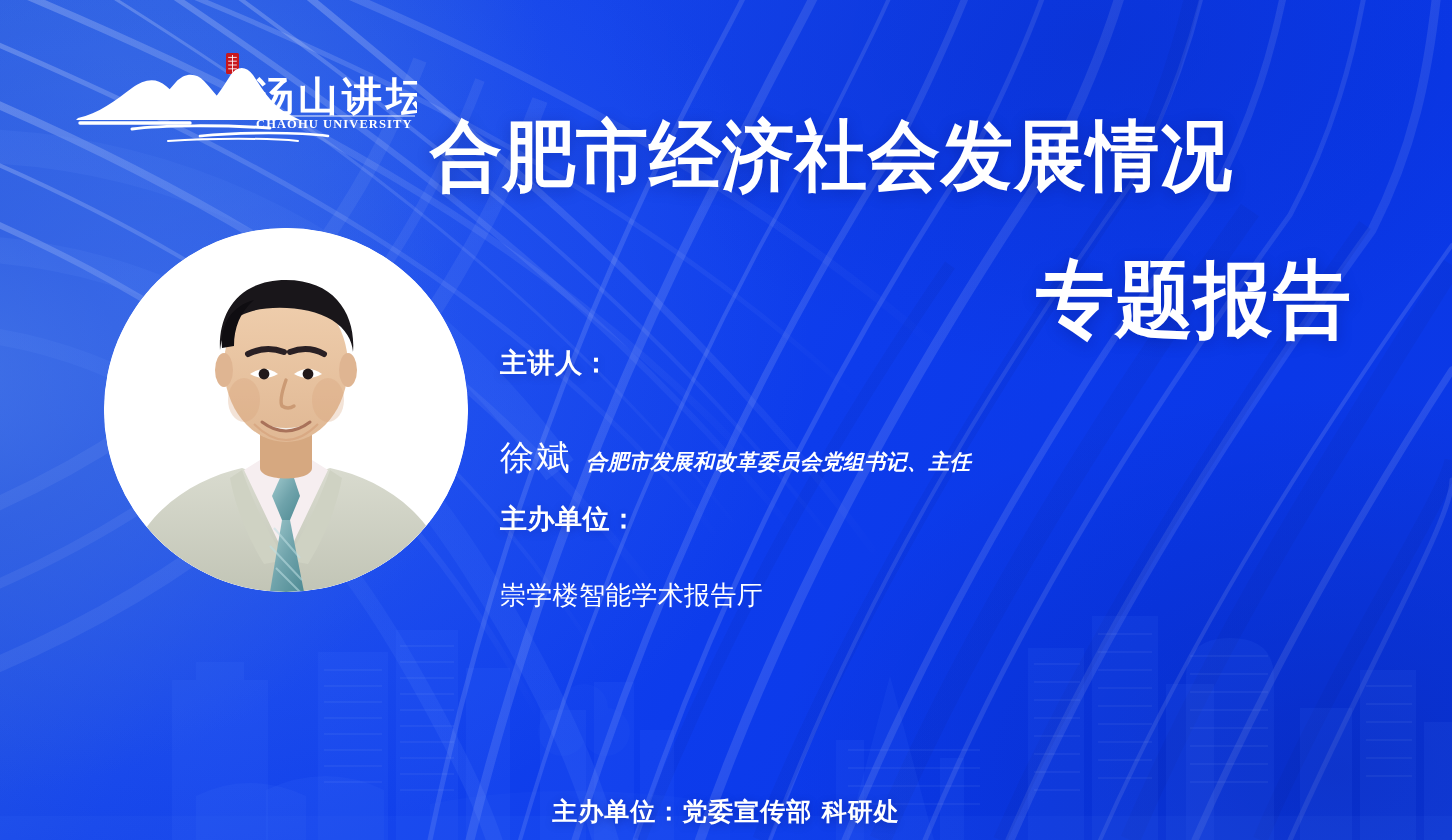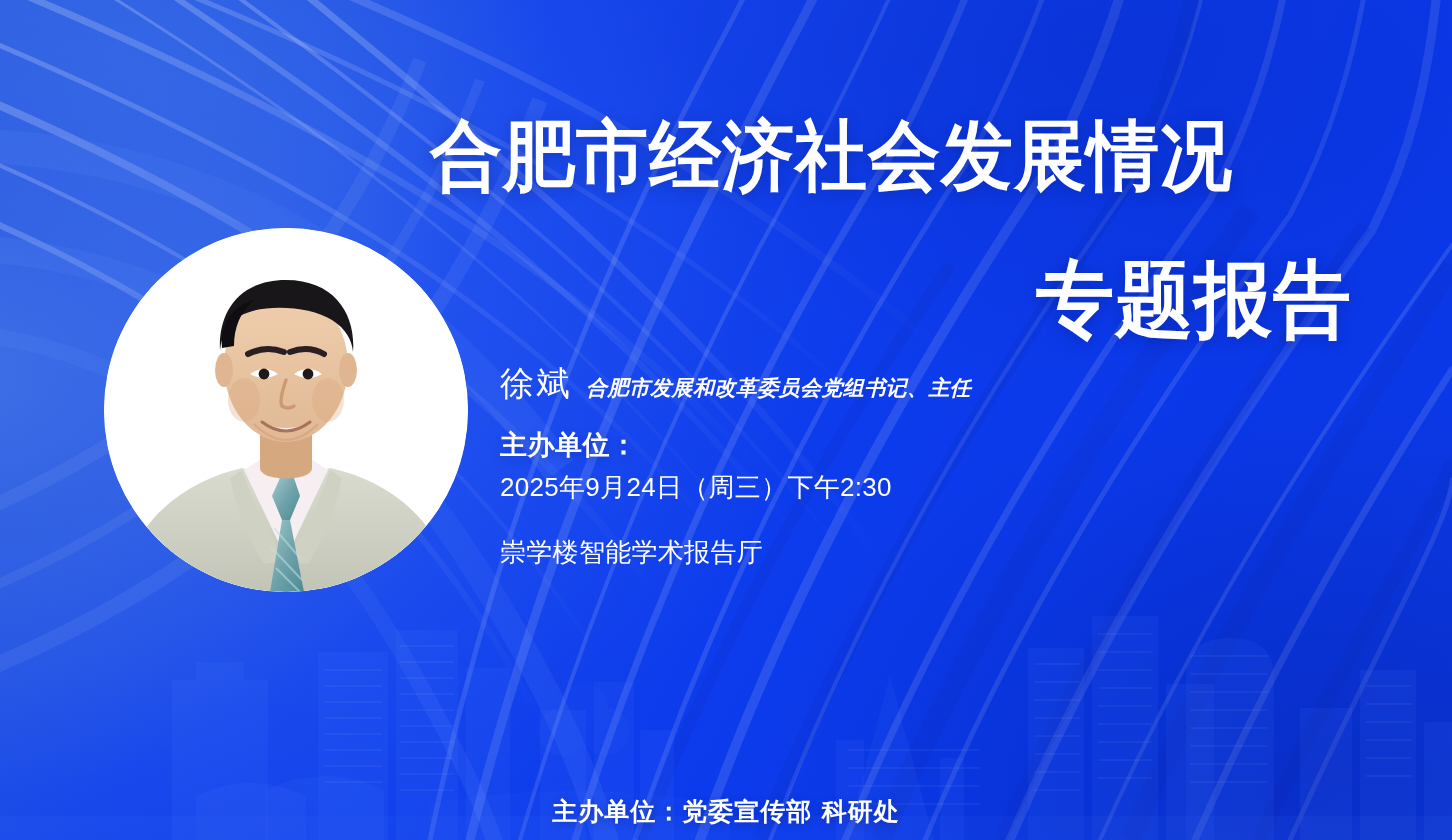--- a/index.html
+++ b/index.html
@@ -57,21 +57,21 @@
   #info{position:absolute;left:500px;top:348px;width:700px;}
   .lab{
     color:#fff;font-weight:900;font-size:27px;line-height:1.12;letter-spacing:.5px;
     font-family:"DejaVu Sans","Liberation Sans",sans-serif;
     text-shadow:0 2px 8px rgba(0,12,80,.22);
   }
   .val{
     color:#fff;font-weight:400;font-size:26px;line-height:1.2;letter-spacing:.3px;
     font-family:"Liberation Sans","DejaVu Sans",sans-serif;
   }
-  .speaker-row{display:flex;align-items:baseline;gap:14px;}
+  .speaker-row{display:flex;align-items:baseline;gap:14px;margin-top:44px;}
   #speaker-name{font-size:34px;font-weight:400;color:#fff;letter-spacing:2px;}
   #speaker-title{font-size:21px;font-weight:700;color:#fff;letter-spacing:.4px;
     font-family:"DejaVu Sans","Liberation Sans",sans-serif;font-style:italic;}
 
   .gap-a{height:13px;}
   .gap-b{height:23px;}
   .gap-c{height:12px;}
   .gap-d{height:22px;}
   .gap-e{height:12px;}
 
@@ -201,20 +201,48 @@
         <path d="M400 56 H454 M400 72 H454 M400 88 H454 M400 104 H454 M400 120 H454 M400 136 H454 M400 152 H454 M400 168 H454 M400 184 H454 M400 200 H454"></path>
         <path d="M1034 74 H1080 M1034 92 H1080 M1034 110 H1080 M1034 128 H1080 M1034 146 H1080 M1034 164 H1080 M1034 182 H1080 M1034 200 H1080"></path>
         <path d="M1098 44 H1152 M1098 62 H1152 M1098 80 H1152 M1098 98 H1152 M1098 116 H1152 M1098 134 H1152 M1098 152 H1152 M1098 170 H1152 M1098 188 H1152"></path>
         <path d="M1190 66 H1268 M1190 84 H1268 M1190 102 H1268 M1190 120 H1268 M1190 138 H1268 M1190 156 H1268 M1190 174 H1268 M1190 192 H1268"></path>
         <path d="M1366 96 H1412 M1366 114 H1412 M1366 132 H1412 M1366 150 H1412 M1366 168 H1412 M1366 186 H1412"></path>
         <path d="M848 160 H980 M848 178 H980 M848 196 H980 M848 214 H980"></path>
       </g>
     </svg>
   </div>
 
+  <div id="logo">
+    <svg viewBox="0 0 345 92" aria-hidden="true">
+
+      <g>
+        <rect x="154" y="1" width="13" height="21" rx="1.5" fill="#c8171d"></rect>
+        <g stroke="#ffffff" stroke-width="1" stroke-opacity=".85">
+          <path d="M156.2 5.4 h8.6 M156.2 9.2 h8.6 M156.2 13 h8.6 M156.2 16.8 h8.6 M160.5 3 v17.5"></path>
+        </g>
+      </g>
+
+      <g fill="#ffffff">
+        <path d="M6 66 C 26 62 44 48 60 36 C 72 27 84 25 94 34 C 108 46 120 58 138 64 L 150 68 H 4 Z"></path>
+        <path d="M60 66 C 78 60 92 44 104 30 C 112 21 124 20 132 29 C 146 44 154 58 172 65 L 180 68 H 56 Z"></path>
+        <path d="M120 66 C 136 58 148 40 158 24 C 164 14 174 13 181 23 C 192 40 202 56 220 64 L 228 68 H 118 Z"></path>
+      </g>
+
+      <g stroke="#ffffff" fill="none" stroke-linecap="round">
+        <path d="M8 71 H 118" stroke-width="3.4"></path>
+        <path d="M60 77 C 90 73 150 73 198 76" stroke-width="3"></path>
+        <path d="M128 84 C 168 80 228 80 256 84" stroke-width="2.6"></path>
+        <path d="M96 89 C 140 86 196 86 226 89" stroke-width="2"></path>
+      </g>
+
+      <text class="logo-cn" x="182" y="58">汤山讲坛</text>
+      <text class="logo-en" x="184" y="76">CHAOHU UNIVERSITY</text>
+      <path d="M182 64 H 343" stroke="#ffffff" stroke-width="1.2" stroke-opacity=".9" fill="none"></path>
+    </svg>
+  </div>
 
   <div class="title-line" id="title1">合肥市经济社会发展情况</div>
   <div class="title-line" id="title2">专题报告</div>
 
   <div id="portrait">
     <svg viewBox="0 0 364 364" aria-hidden="true">
       <defs>
         <linearGradient id="suit" x1="0" y1="0" x2="0" y2="1">
           <stop offset="0" stop-color="#d9dbcf"></stop>
             <stop offset="1" stop-color="#c2c5b6"></stop>
@@ -273,29 +301,29 @@
 
         <ellipse cx="140" cy="172" rx="16" ry="22" fill="#d7a37c" fill-opacity=".30"></ellipse>
         <ellipse cx="224" cy="172" rx="16" ry="22" fill="#d7a37c" fill-opacity=".30"></ellipse>
 
         <path d="M150 196 q32 32 64 0" stroke="#d49e78" stroke-width="2" fill="none" stroke-opacity=".6"></path>
       </g>
     </svg>
   </div>
 
   <div id="info">
+    <div class="lab">主讲人：</div>
     <div class="gap-a"></div>
     <div class="speaker-row">
       <span id="speaker-name">徐斌</span>
       <span id="speaker-title">合肥市发展和改革委员会党组书记、主任</span>
     </div>
     <div class="gap-b"></div>
     <div class="lab">主办单位：</div>
     <div class="gap-c"></div>
-    <div class="val">2025年9月24日（周三）下午2:30</div>
     <div class="gap-d"></div>
     <div class="gap-e"></div>
     <div class="val">崇学楼智能学术报告厅</div>
   </div>
 
   <div id="footer">主办单位：党委宣传部  科研处</div>
 
 </div>
 
 </body></html>

